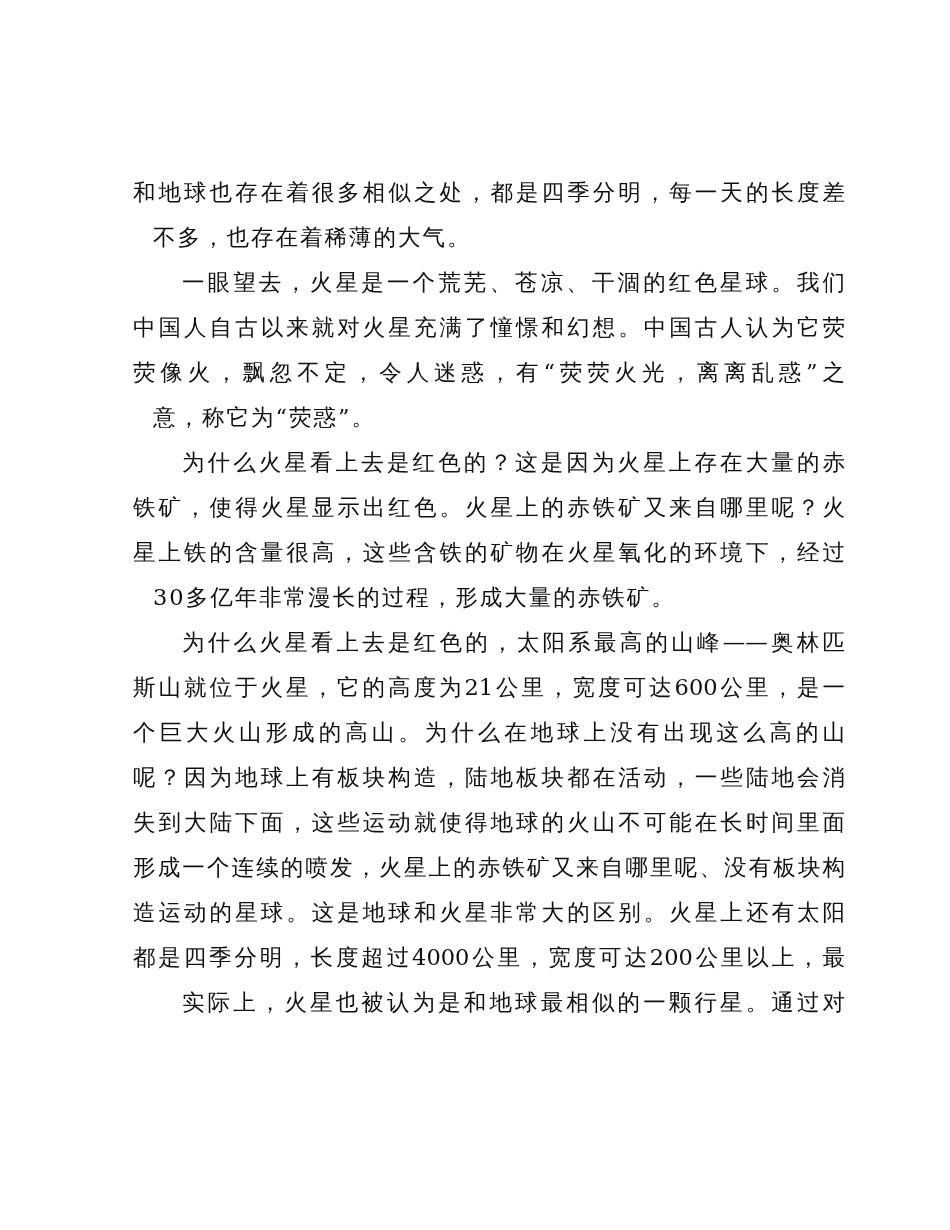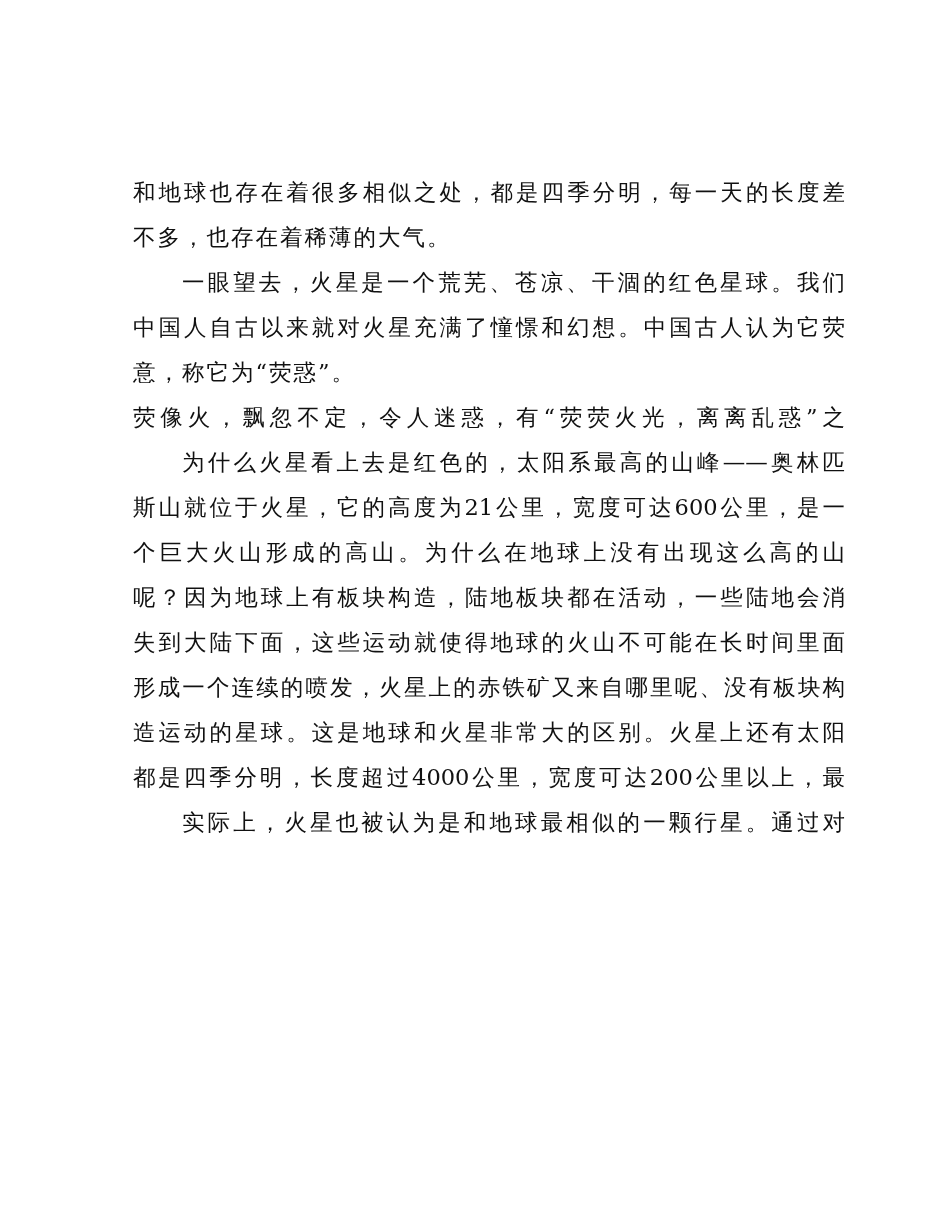--- a/index.html
+++ b/index.html
@@ -34,43 +34,50 @@
     line-height: 45px;
     font-size: 22.5px;
     white-space: nowrap;
     text-align: justify;
     text-align-last: justify;
     letter-spacing: 0;
   }
   .line.last {
     text-align-last: left;
     letter-spacing: 2px;
+    margin-left: 20px;
   }
   .line.indent {
     padding-left: 49px;
   }
 </style>
 </head>
 <body>
 
 <div class="page">
   <div class="body-text">
 
     <div class="paragraph">
       <div class="line">和地球也存在着很多相似之处，都是四季分明，每一天的长度差</div>
       <div class="line last">不多，也存在着稀薄的大气。</div>
     </div>
 
     <div class="paragraph">
       <div class="line indent">一眼望去，火星是一个荒芜、苍凉、干涸的红色星球。我们</div>
       <div class="line">中国人自古以来就对火星充满了憧憬和幻想。中国古人认为它荧</div>
+      <div class="line">荧像火，飘忽不定，令人迷惑，有“荧荧火光，离离乱惑”之</div>
       <div class="line last">意，称它为“荧惑”。</div>
-      <div class="line">荧像火，飘忽不定，令人迷惑，有“荧荧火光，离离乱惑”之</div>
     </div>
 
+    <div class="paragraph">
+      <div class="line indent">为什么火星看上去是红色的？这是因为火星上存在大量的赤</div>
+      <div class="line">铁矿，使得火星显示出红色。火星上的赤铁矿又来自哪里呢？火</div>
+      <div class="line">星上铁的含量很高，这些含铁的矿物在火星氧化的环境下，经过</div>
+      <div class="line last">30多亿年非常漫长的过程，形成大量的赤铁矿。</div>
+    </div>
 
     <div class="paragraph">
       <div class="line indent">为什么火星看上去是红色的，太阳系最高的山峰——奥林匹</div>
       <div class="line">斯山就位于火星，它的高度为21公里，宽度可达600公里，是一</div>
       <div class="line">个巨大火山形成的高山。为什么在地球上没有出现这么高的山</div>
       <div class="line">呢？因为地球上有板块构造，陆地板块都在活动，一些陆地会消</div>
       <div class="line">失到大陆下面，这些运动就使得地球的火山不可能在长时间里面</div>
       <div class="line">形成一个连续的喷发，火星上的赤铁矿又来自哪里呢、没有板块构</div>
       <div class="line">造运动的星球。这是地球和火星非常大的区别。火星上还有太阳</div>
       <div class="line">都是四季分明，长度超过4000公里，宽度可达200公里以上，最</div>

